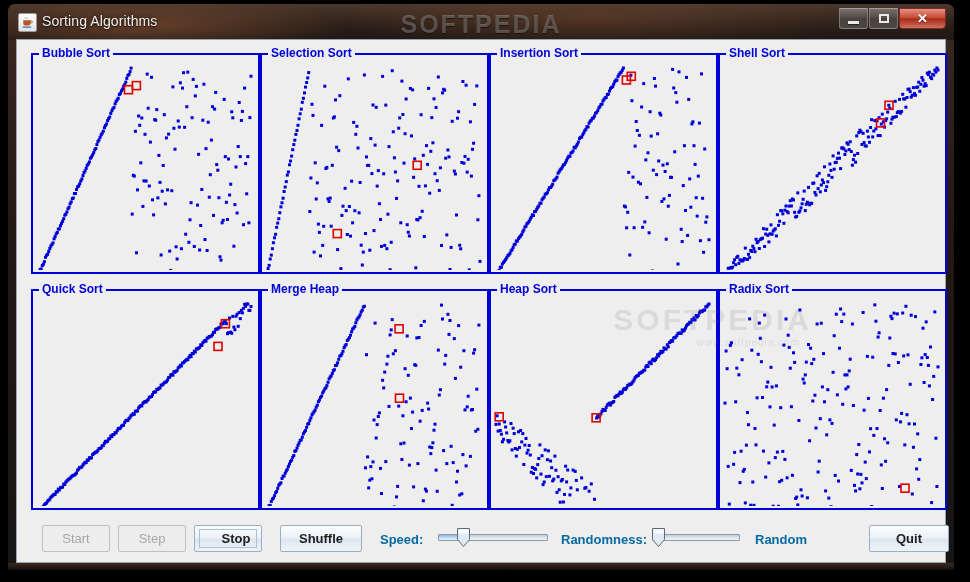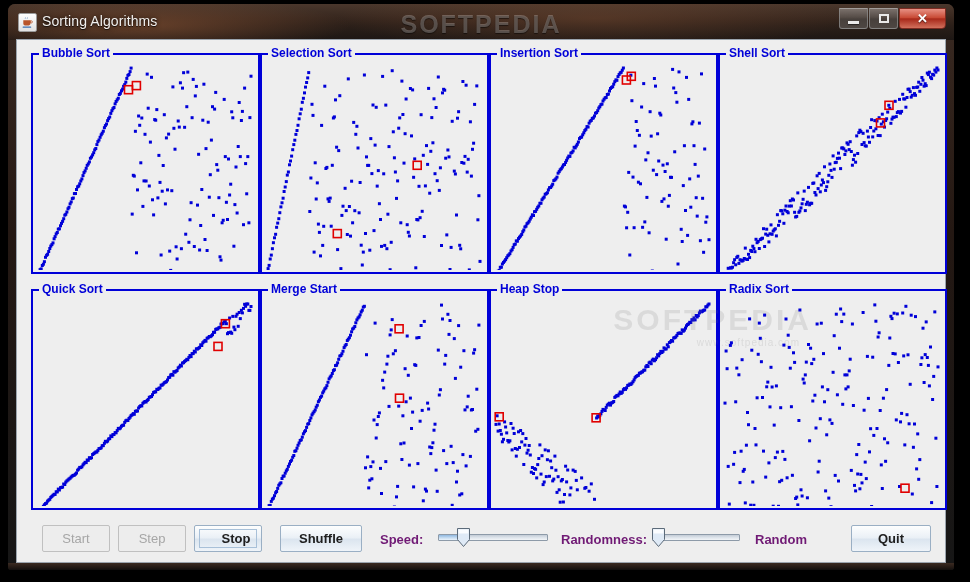--- a/index.html
+++ b/index.html
@@ -246,21 +246,21 @@
     position: absolute;
     left: 4px; right: 4px; top: 3px; bottom: 3px;
     border: 1px solid #a8c0d8;
   }
 
   .ctl-label {
     position: absolute;
     top: 11px;
     font-size: 13px;
     font-weight: bold;
-    color: #701a75;
+    color: #0369a1;
     font-family: "Liberation Sans", sans-serif;
     white-space: nowrap;
   }
 
   .slider {
     position: absolute;
     top: 4px;
     height: 27px;
   }
   .slider .track {
@@ -1391,21 +1391,21 @@
                   <rect x="213.4" y="8.9" width="3" height="3" fill="#0000d8"></rect>
                   <rect x="214.5" y="5.0" width="3" height="3" fill="#0000d8"></rect>
                   <rect x="179.0" y="42.4" width="8" height="8" fill="none" stroke="#e00000" stroke-width="1.6"></rect>
                   <rect x="186.4" y="19.7" width="8" height="8" fill="none" stroke="#e00000" stroke-width="1.6"></rect>
                 </svg>
               </div>
           </div>
         </div>
 
         <div class="panel" style="left:229px; top:236px;">
-          <div class="panel-title">Merge Start</div>
+          <div class="panel-title">Merge Heap</div>
           <div class="panel-border">
             <div class="plot">
                 <svg id="p5" width="221" height="215">
                   <rect x="1.5" y="209.5" width="3" height="3" fill="#0000d8"></rect>
                   <rect x="2.6" y="208.0" width="3" height="3" fill="#0000d8"></rect>
                   <rect x="3.6" y="204.1" width="3" height="3" fill="#0000d8"></rect>
                   <rect x="4.7" y="203.9" width="3" height="3" fill="#0000d8"></rect>
                   <rect x="5.8" y="199.9" width="3" height="3" fill="#0000d8"></rect>
                   <rect x="6.9" y="197.6" width="3" height="3" fill="#0000d8"></rect>
                   <rect x="7.9" y="196.7" width="3" height="3" fill="#0000d8"></rect>
@@ -1603,21 +1603,21 @@
                   <rect x="213.4" y="23.6" width="3" height="3" fill="#0000d8"></rect>
                   <rect x="214.5" y="209.5" width="3" height="3" fill="#0000d8"></rect>
                   <rect x="131.1" y="24.8" width="8" height="8" fill="none" stroke="#e00000" stroke-width="1.6"></rect>
                   <rect x="131.5" y="94.2" width="8" height="8" fill="none" stroke="#e00000" stroke-width="1.6"></rect>
                 </svg>
               </div>
           </div>
         </div>
 
         <div class="panel" style="left:458px; top:236px;">
-          <div class="panel-title">Heap Stop</div>
+          <div class="panel-title">Heap Sort</div>
           <div class="panel-border">
             <div class="plot">
                 <svg id="p6" width="221" height="215">
                   <rect x="1.5" y="122.9" width="3" height="3" fill="#0000d8"></rect>
                   <rect x="2.6" y="114.3" width="3" height="3" fill="#0000d8"></rect>
                   <rect x="3.6" y="129.6" width="3" height="3" fill="#0000d8"></rect>
                   <rect x="4.7" y="122.5" width="3" height="3" fill="#0000d8"></rect>
                   <rect x="5.8" y="129.0" width="3" height="3" fill="#0000d8"></rect>
                   <rect x="6.9" y="132.7" width="3" height="3" fill="#0000d8"></rect>
                   <rect x="7.9" y="140.3" width="3" height="3" fill="#0000d8"></rect>
@@ -2076,21 +2076,21 @@
           <div class="thumb" id="rand-thumb" style="left: 6px;">
             <svg width="13" height="19" viewBox="0 0 13 19">
               <path d="M0.5 0.5h12v11l-6 7-6-7z" fill="#dfeaf6" stroke="#5c6b7a" stroke-width="1"></path>
               <path d="M1.5 1.5h10v4h-10z" fill="#fbfdff"></path>
             </svg>
           </div>
         </div>
 
         <div class="ctl-label" style="left:731px;">Random</div>
 
-        <div class="btn" style="left:827px; width:80px;">
+        <div class="btn" style="left:845px; width:80px;">
           <span>Quit</span>
         </div>
 
       </div>
 
     </div>
 
     <div id="bottom-strip"></div>
   </div>
 </div>

